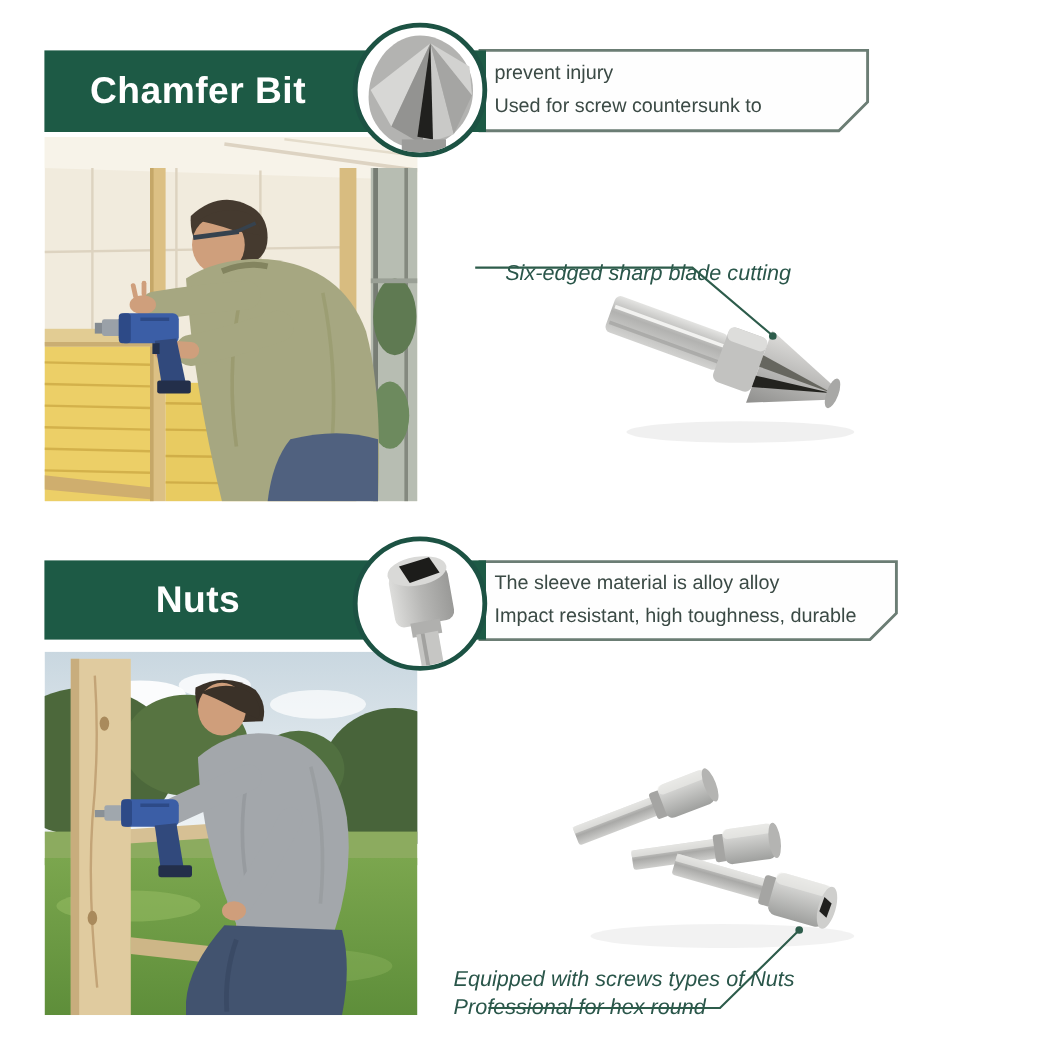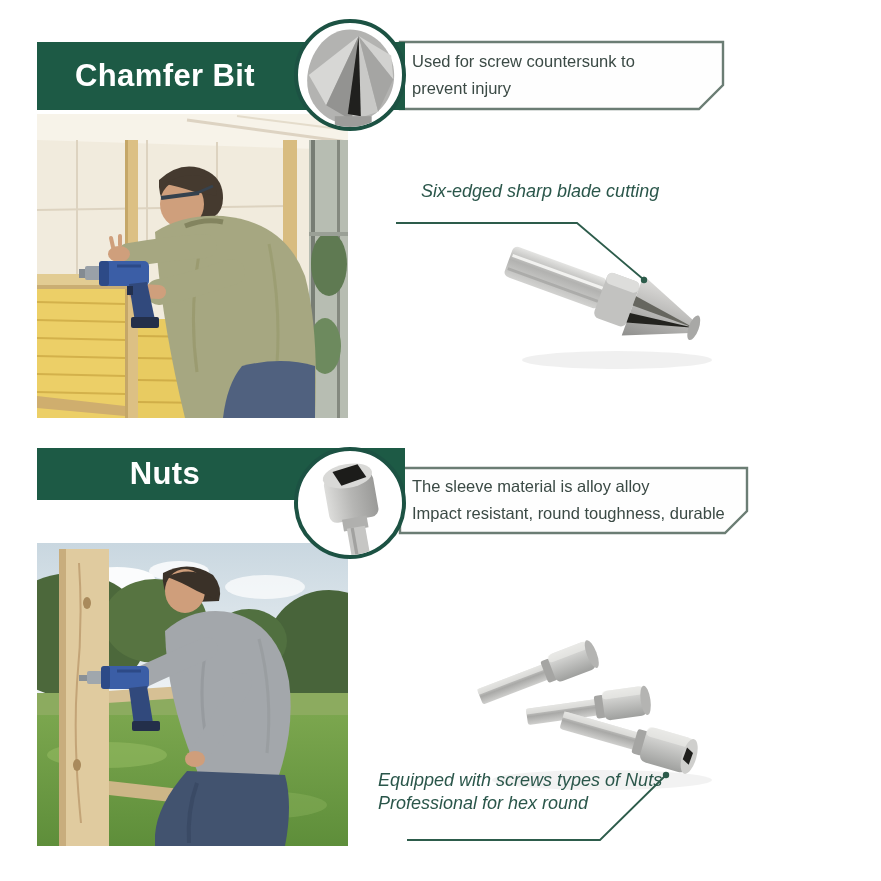--- a/index.html
+++ b/index.html
@@ -9,42 +9,42 @@
   }
   .banner{
     position:absolute;left:37px;width:368px;background:#1d5a45;
     display:flex;align-items:center;z-index:2;
   }
   .banner .title{
     width:256px;text-align:center;color:#ffffff;font-size:31px;
     letter-spacing:0.4px;font-weight:700;
   }
   .banner.b1{top:42px;height:68px;}
-  .banner.b2{top:448px;height:52px;}
+  .banner.b2{top:467px;height:66px;}
   .badge{
     position:absolute;width:112px;height:112px;border-radius:50%;
     background:#ffffff;border:4px solid #1c5243;box-sizing:border-box;
     overflow:hidden;z-index:5;
   }
   .badge.g1{left:294px;top:19px;}
   .badge.g2{left:294px;top:447px;}
   .badge svg{position:absolute;left:0;top:0;}
   .callout-svg{position:absolute;z-index:1;}
   .callout-text{
     position:absolute;z-index:3;color:#3b4a45;font-size:16.5px;
     line-height:27px;white-space:nowrap;
   }
   .ct1{left:412px;top:48px;}
   .ct2{left:412px;top:473px;}
   .photo{position:absolute;left:37px;z-index:0;overflow:hidden;}
   .photo.p1{top:114px;width:311px;height:304px;}
   .photo.p2{top:543px;width:311px;height:303px;}
   .annotation{
     position:absolute;font-style:italic;color:#2a564a;font-size:18px;
-    line-height:23px;white-space:nowrap;z-index:3;
+    line-height:23px;white-space:nowrap;z-index:3;margin-top:36px;
   }
   .an1{left:421px;top:180px;}
   .an2{left:378px;top:769px;}
   .leaders{position:absolute;left:0;top:0;z-index:4;pointer-events:none;}
   .product{position:absolute;z-index:2;}
   .pr1{left:492px;top:240px;}
   .pr2{left:462px;top:612px;}
 </style>
 </head>
 <body>
@@ -52,22 +52,22 @@
 <div class="page">
 
   <div class="banner b1">
     <div class="title">Chamfer Bit</div>
   </div>
 
   <svg class="callout-svg" style="left:398px;top:39px;" width="332" height="76" viewBox="0 0 332 76">
     <path d="M2 3 H325 V46 L301 70 H2 Z" fill="#fefefe" stroke="#6b7d74" stroke-width="2.4" stroke-linejoin="miter"></path>
   </svg>
   <div class="callout-text ct1">
+    <div>prevent injury</div>
     <div>Used for screw countersunk to</div>
-    <div>prevent injury</div>
   </div>
 
   <div class="badge g1">
     <svg width="104" height="104" viewBox="0 0 96 96">
       <path d="M48 6 C66 6 84 20 88 40 C92 62 80 82 60 90 C42 97 24 90 14 74 C4 58 8 34 22 18 C30 10 38 6 48 6 Z" fill="#b3b3b1"></path>
       <polygon points="56,12 10,48 26,76" fill="#d7d7d5"></polygon>
       <polygon points="56,12 26,76 50,90" fill="#939391"></polygon>
       <polygon points="56,12 50,90 74,82" fill="#c9c9c7"></polygon>
       <polygon points="56,12 74,82 88,52" fill="#a5a5a3"></polygon>
       <polygon points="56,12 88,52 86,30" fill="#d2d2d0"></polygon>
@@ -185,21 +185,21 @@
 
   <div class="banner b2">
     <div class="title">Nuts</div>
   </div>
 
   <svg class="callout-svg" style="left:398px;top:465px;" width="356" height="74" viewBox="0 0 356 74">
     <path d="M2 3 H349 V46 L327 68 H2 Z" fill="#fefefe" stroke="#6b7d74" stroke-width="2.4" stroke-linejoin="miter"></path>
   </svg>
   <div class="callout-text ct2">
     <div>The sleeve material is alloy alloy</div>
-    <div>Impact resistant, round toughness, durable</div>
+    <div>Impact resistant, high toughness, durable</div>
   </div>
 
   <div class="badge g2">
     <svg width="104" height="104" viewBox="0 0 96 96">
       <defs>
         <linearGradient id="gb" x1="0" y1="0" x2="1" y2="0">
           <stop offset="0" stop-color="#dddddb"></stop>
             <stop offset="0.5" stop-color="#b6b6b4"></stop>
             <stop offset="1" stop-color="#9a9a98"></stop>
         </linearGradient>

